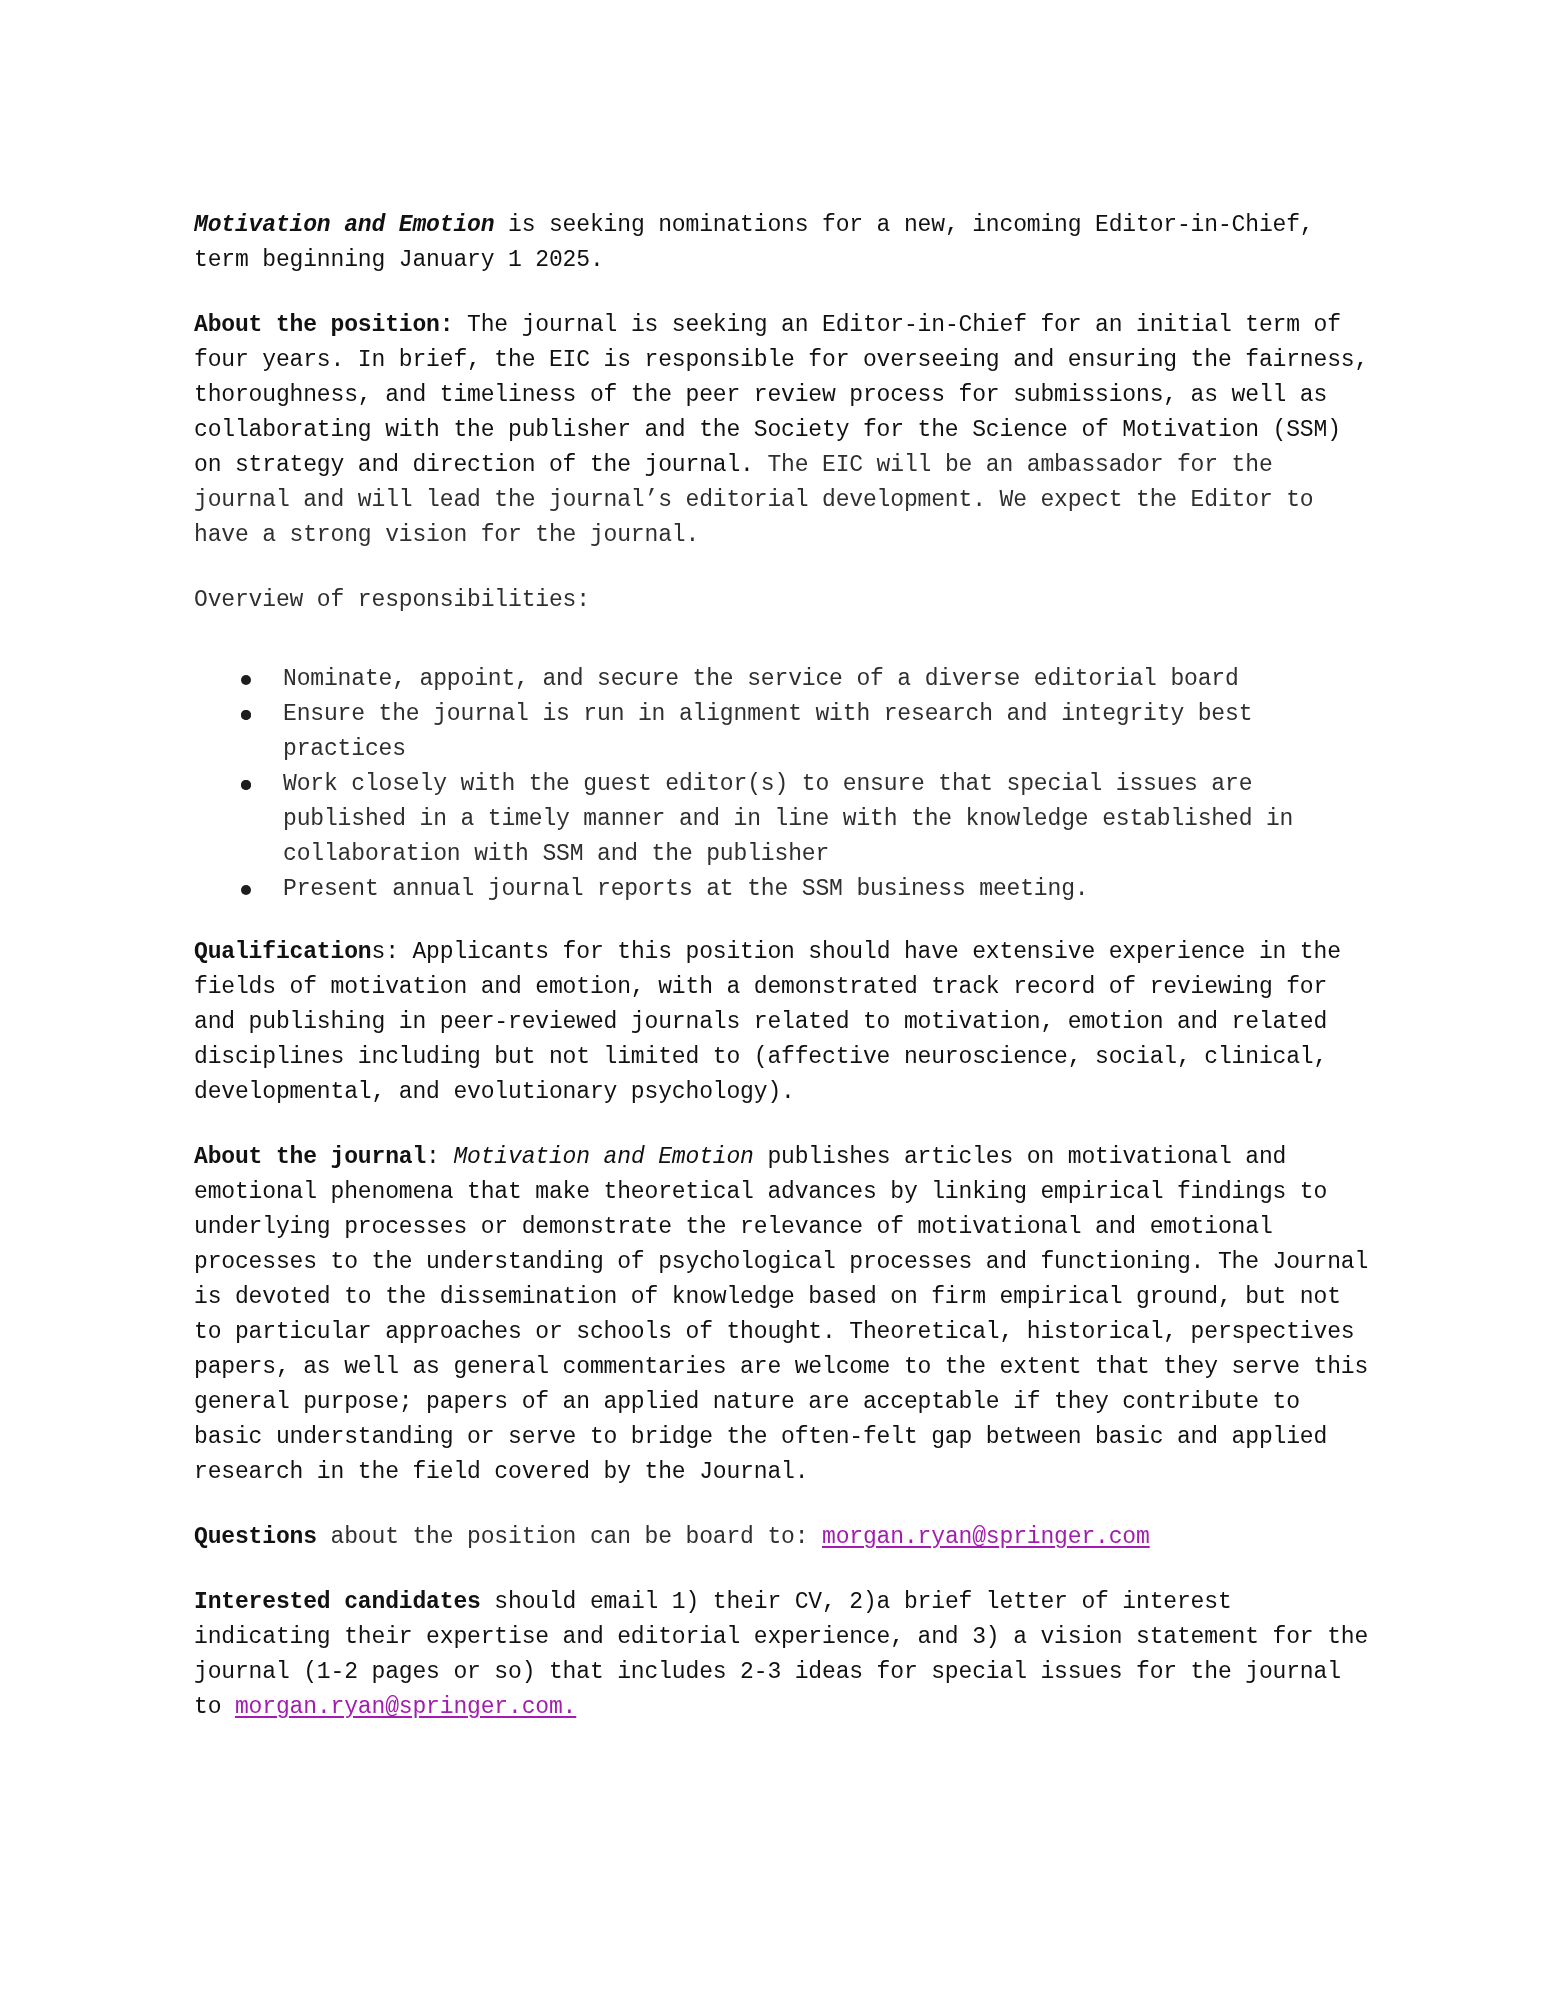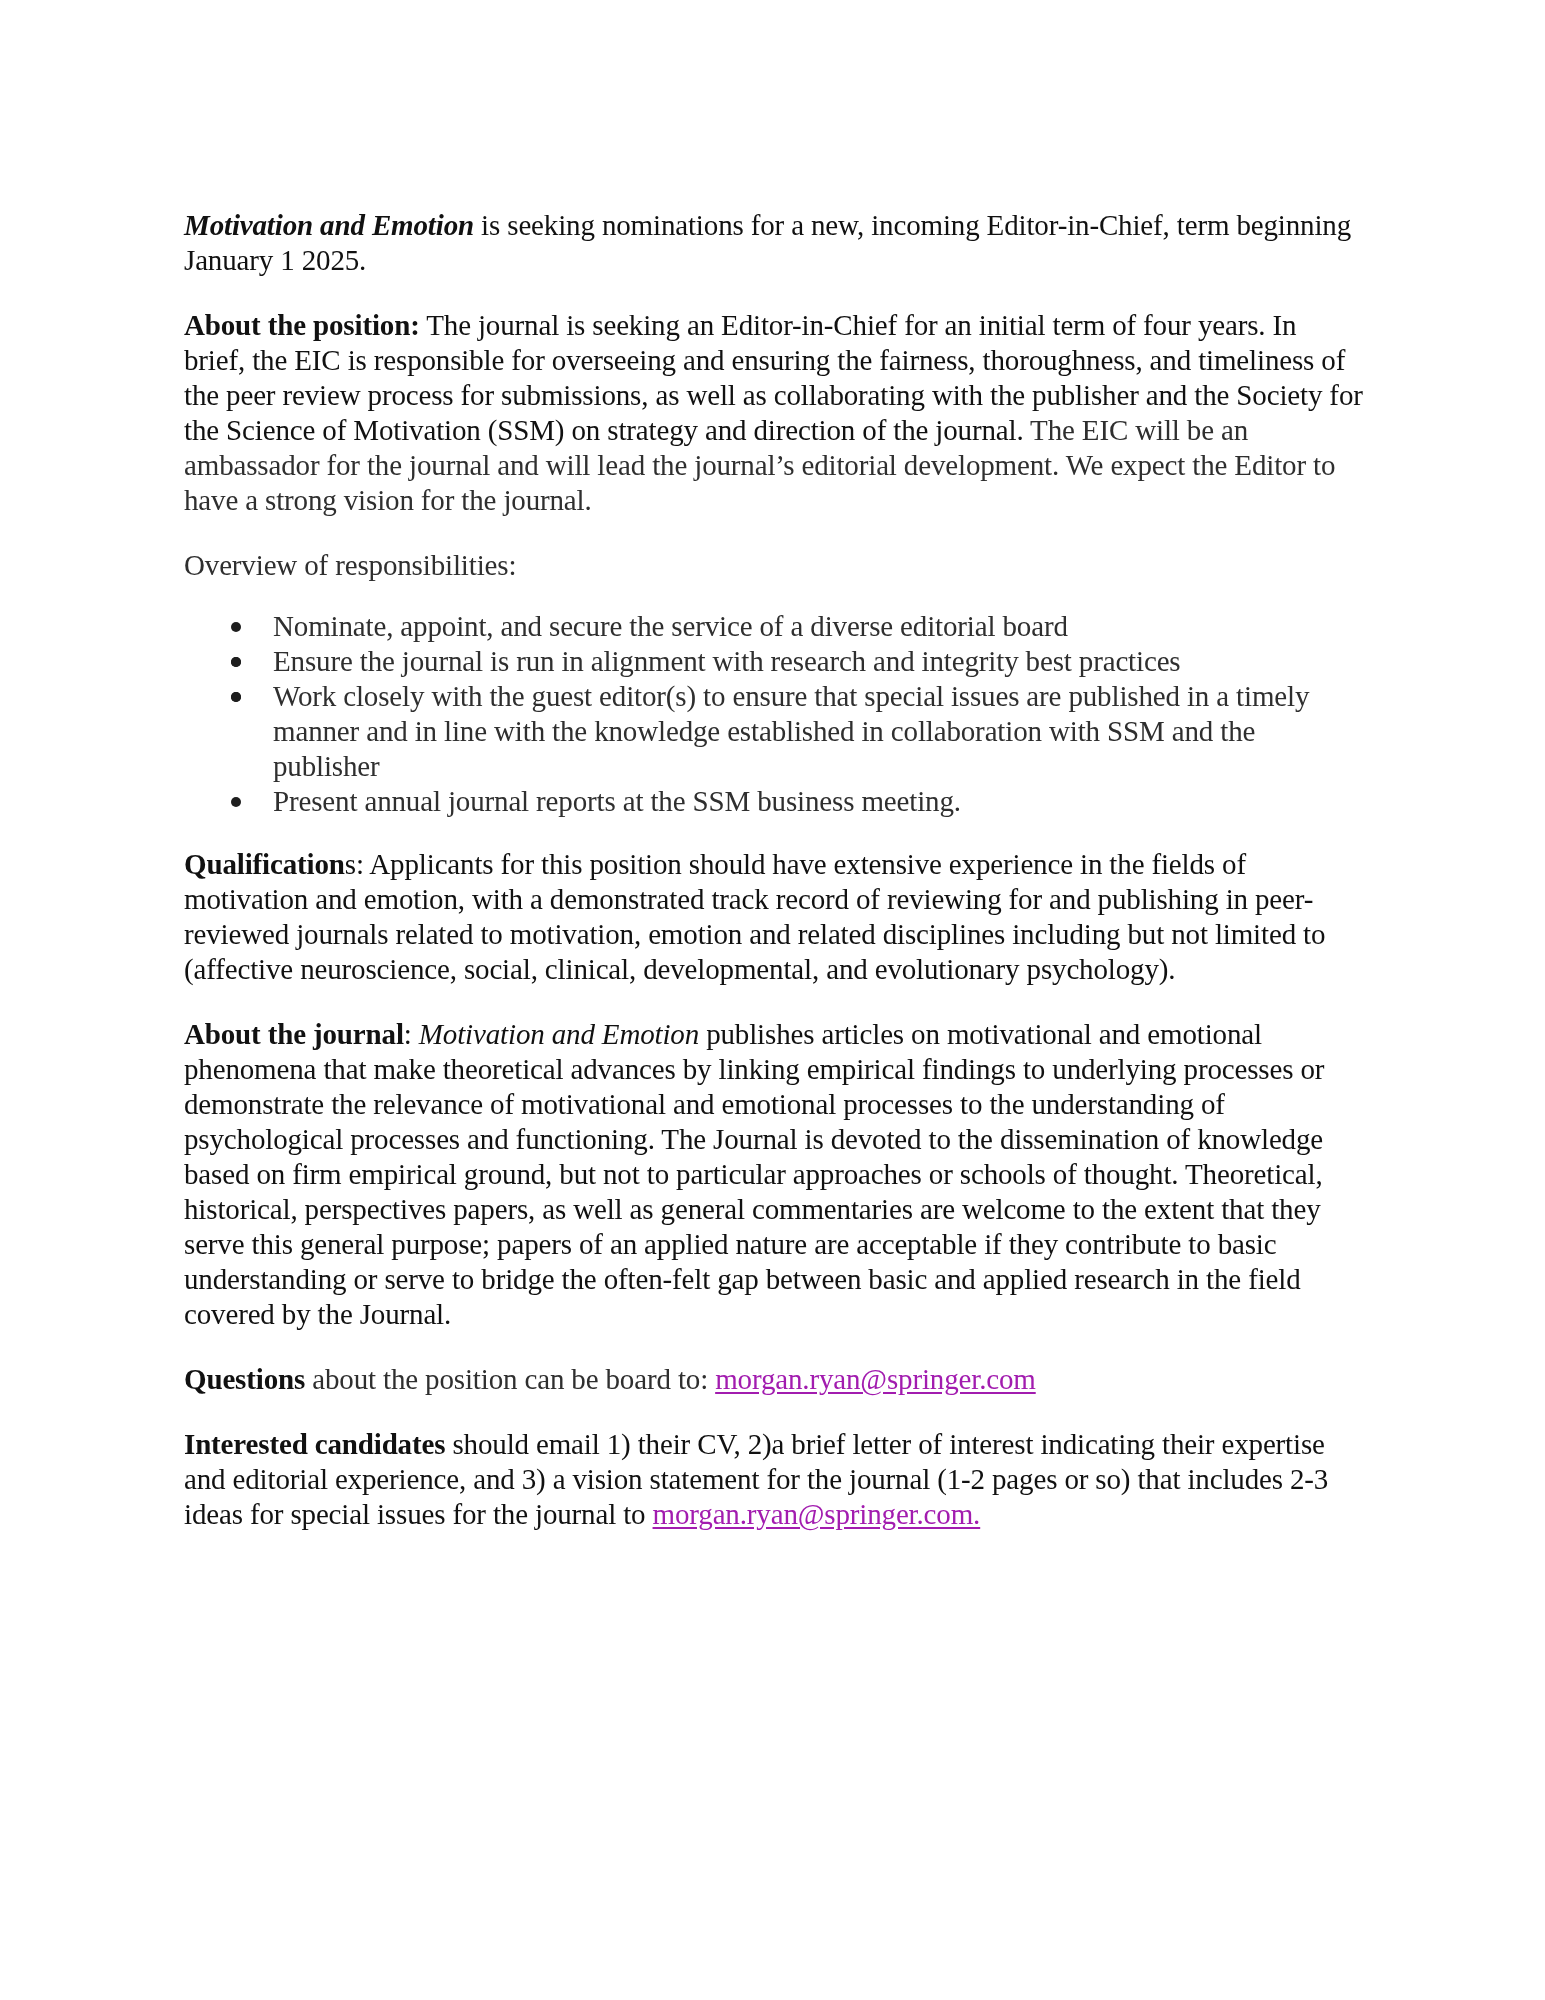--- a/index.html
+++ b/index.html
@@ -8,43 +8,43 @@
     background: #ffffff;
   }
   body {
     width: 1545px;
     height: 2000px;
     position: relative;
     overflow: hidden;
   }
   .page {
     position: absolute;
-    left: 184px;
+    left: 194px;
     top: 208px;
     width: 1180px;
-    font-family: Liberation Serif, serif;
-    font-size: 29px;
+    font-family: Liberation Mono, monospace;
+    font-size: 23px;
     line-height: 35px;
     color: #111111;
     letter-spacing: -0.15px;
   }
   p {
     margin: 0 0 30px 0;
   }
   .gray { color: #2f2f2f; }
   b, .bold { font-weight: bold; }
   i, .ital { font-style: italic; }
   .link {
     color: #a21caf;
     text-decoration: underline;
     text-underline-offset: 3px;
     cursor: pointer;
   }
   .overview {
-    margin: 0 0 26px 0;
+    margin: 0 0 44px 0;
     color: #2f2f2f;
   }
   ul.resp {
     list-style: none;
     margin: 0 8px 28px 0;
     padding: 0;
     color: #2f2f2f;
   }
   ul.resp li {
     position: relative;

